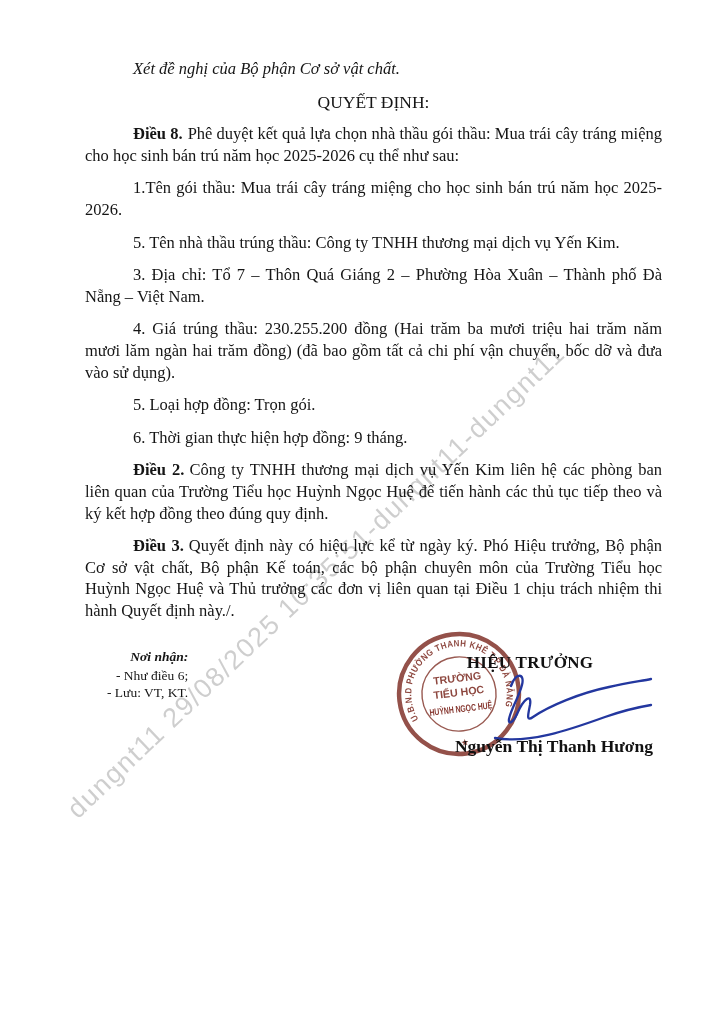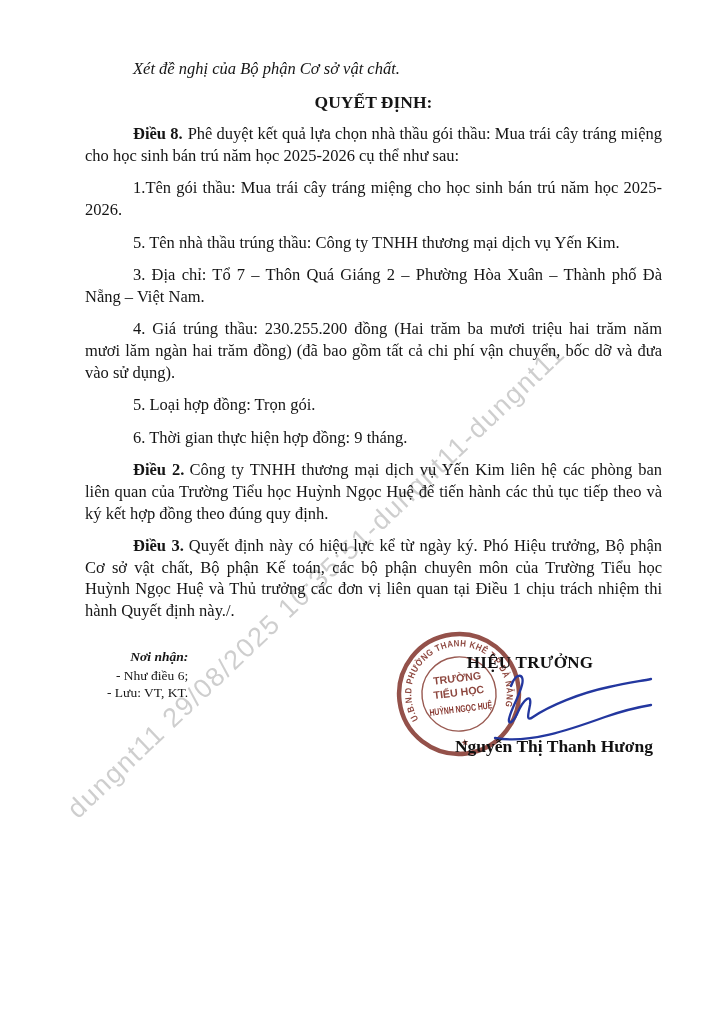--- a/index.html
+++ b/index.html
@@ -37,21 +37,21 @@
     padding:58px 62px 0 85px;
     color:#151515;
     font-size:16.5px;
     line-height:21.6px;
   }
   p{ margin:0 0 11px 0; text-align:justify; }
   .indent{ text-indent:48px; }
   .pre{ font-style:italic; }
   .heading{
     text-align:center;
-    font-weight:bold;
+    font-weight:normal;
     font-size:17.5px;
     margin:12px 0 10px 0;
     text-indent:0;
   }
   .lbl{ font-weight:bold; margin-right:5px; }
   .red{ color:#c00000; }
 
   
   .sig-area{
     position:relative;

